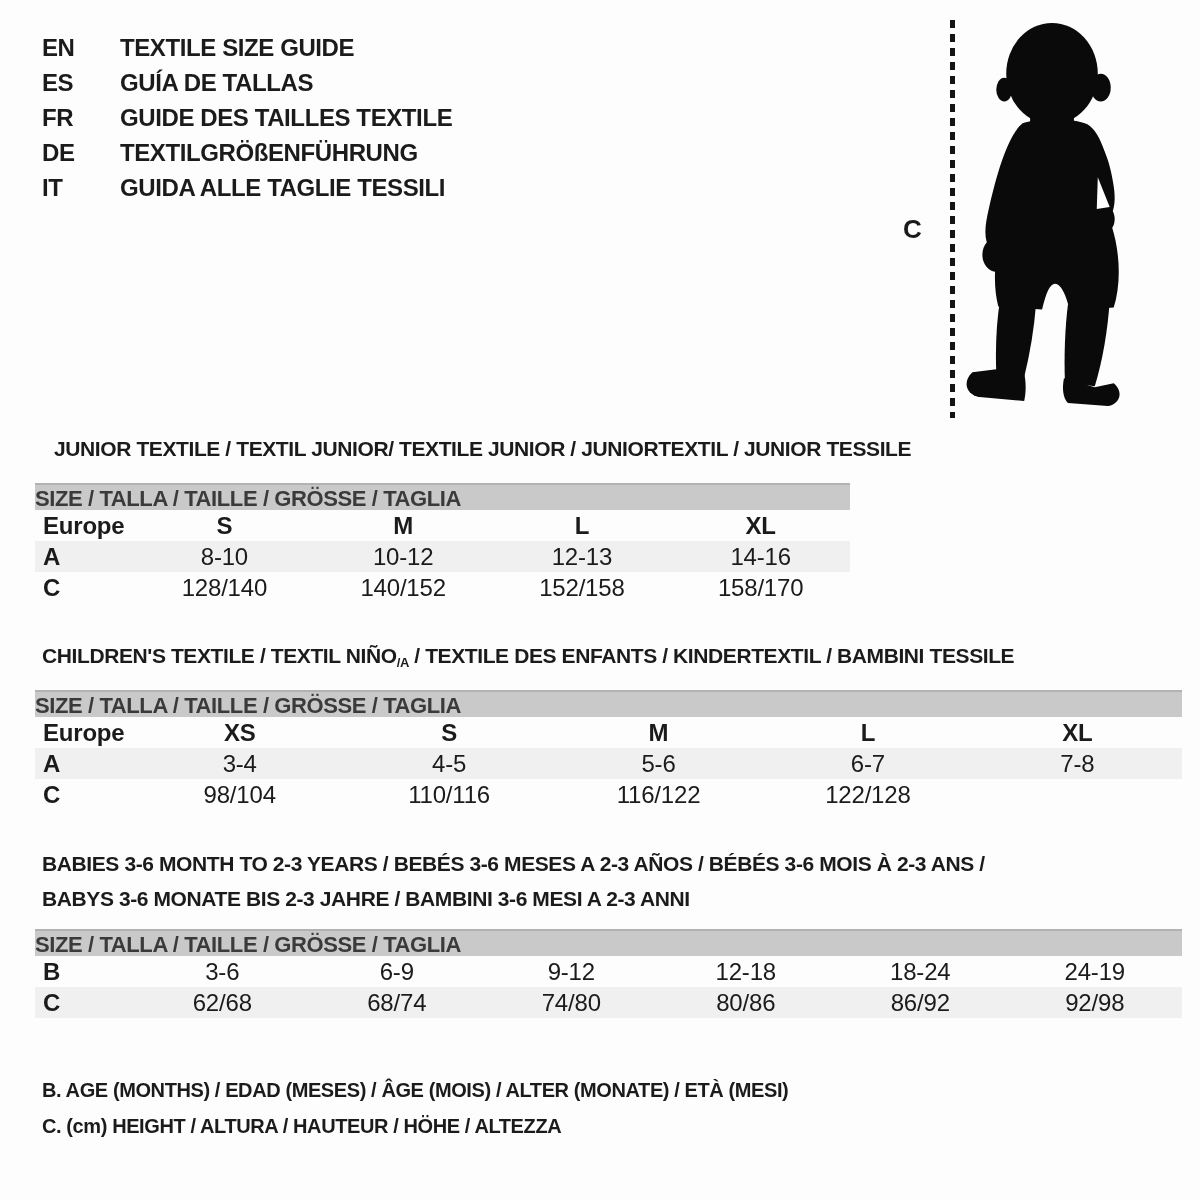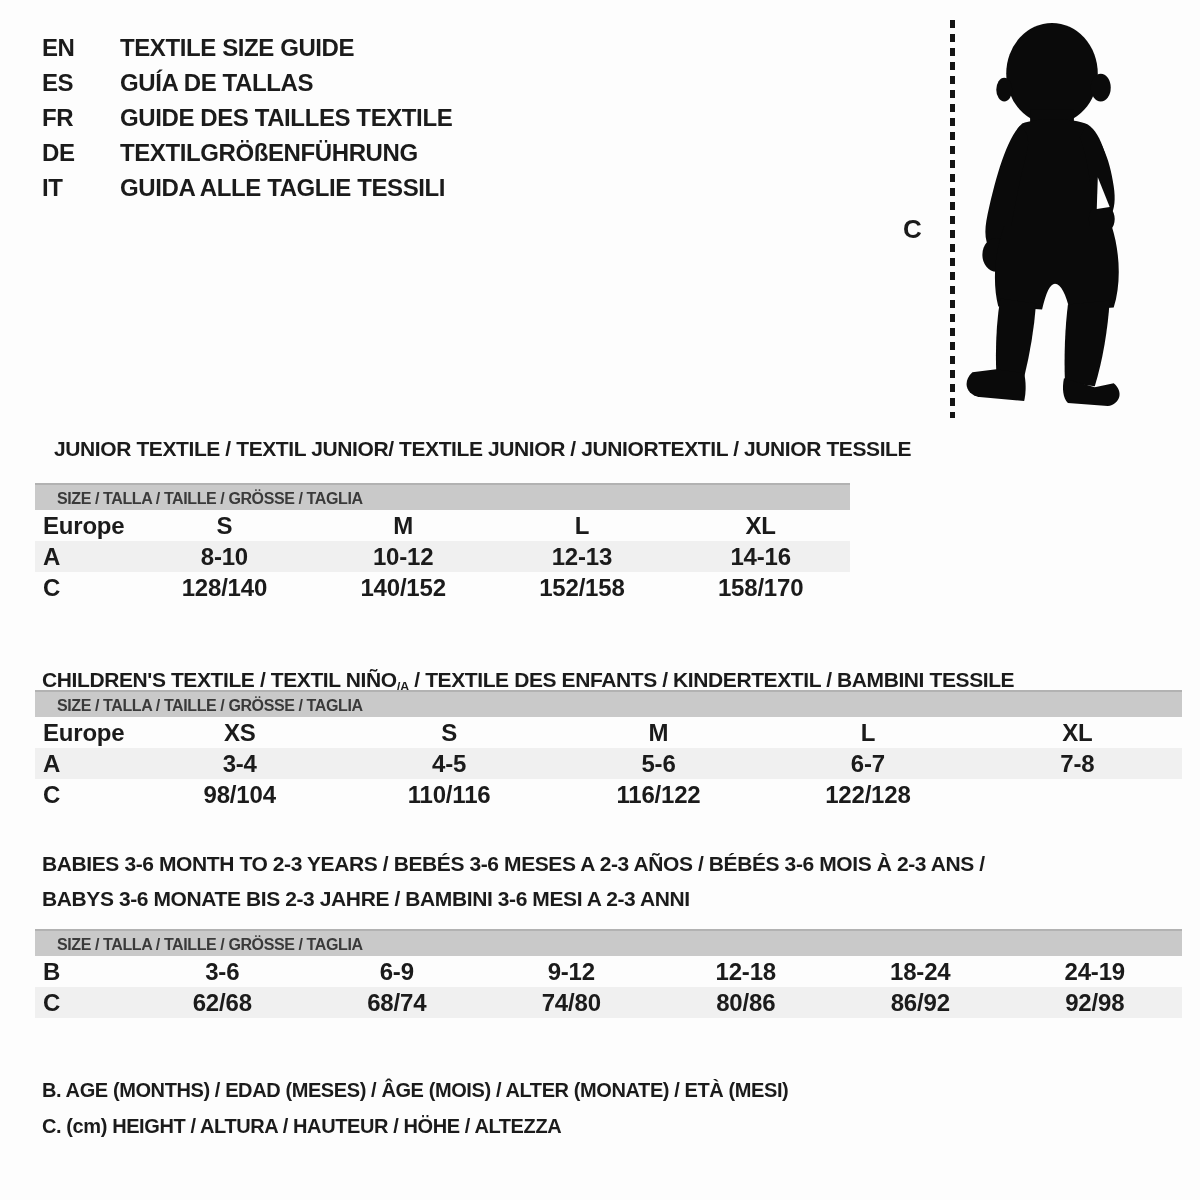--- a/index.html
+++ b/index.html
@@ -30,34 +30,34 @@
     position:absolute;left:950px;top:20px;width:5px;height:398px;
     background:repeating-linear-gradient(to bottom, #141414 0 8px, transparent 8px 14px);
   }
   .measure-label{position:absolute;left:903px;top:214px;font-size:26px;font-weight:700;}
   .silhouette{position:absolute;left:960px;top:22px;width:188px;height:398px;}
 
   
   .sec-title{position:absolute;left:42px;font-size:21px;font-weight:700;letter-spacing:-0.4px;white-space:nowrap;}
   .sec-title .subscript{font-size:13px;vertical-align:-4px;}
   #junior-title{top:437px;margin-left:12px;}
-  #children-title{top:644px;margin-top:24px;}
+  #children-title{top:644px;}
   #babies-title{top:846px;line-height:35px;}
 
   
   .tbl{position:absolute;left:35px;}
   .tbl-bar{
-    height:27px;line-height:27px;padding-left:22px;
+    height:27px;line-height:27px;padding-left:0;
     background:var(--table-header-bg);color:var(--table-header-text);
-    font-size:16px;font-weight:700;letter-spacing:-0.4px;
+    font-size:22px;font-weight:700;letter-spacing:-0.4px;
     border-top:2px solid #b2b2b2;
   }
   .trow{display:grid;height:31px;line-height:31px;font-size:24px;}
   .trow.shaded{background:var(--row-shaded-bg);}
-  .trow .cell{text-align:center;font-weight:700;letter-spacing:-0.2px;}
+  .trow .cell{text-align:center;font-weight:400;letter-spacing:-0.2px;}
   .trow .cell.label{text-align:left;padding-left:8px;font-weight:700;}
   .trow.size-row .cell{font-weight:700;}
   .cols-4{grid-template-columns:100px repeat(4,1fr);}
   .cols-5{grid-template-columns:100px repeat(5,1fr);}
   .cols-6{grid-template-columns:100px repeat(6,1fr);}
   #junior-table{top:483px;width:815px;}
   #children-table{top:690px;width:1147px;}
   #babies-table{top:929px;width:1147px;}
 
   

